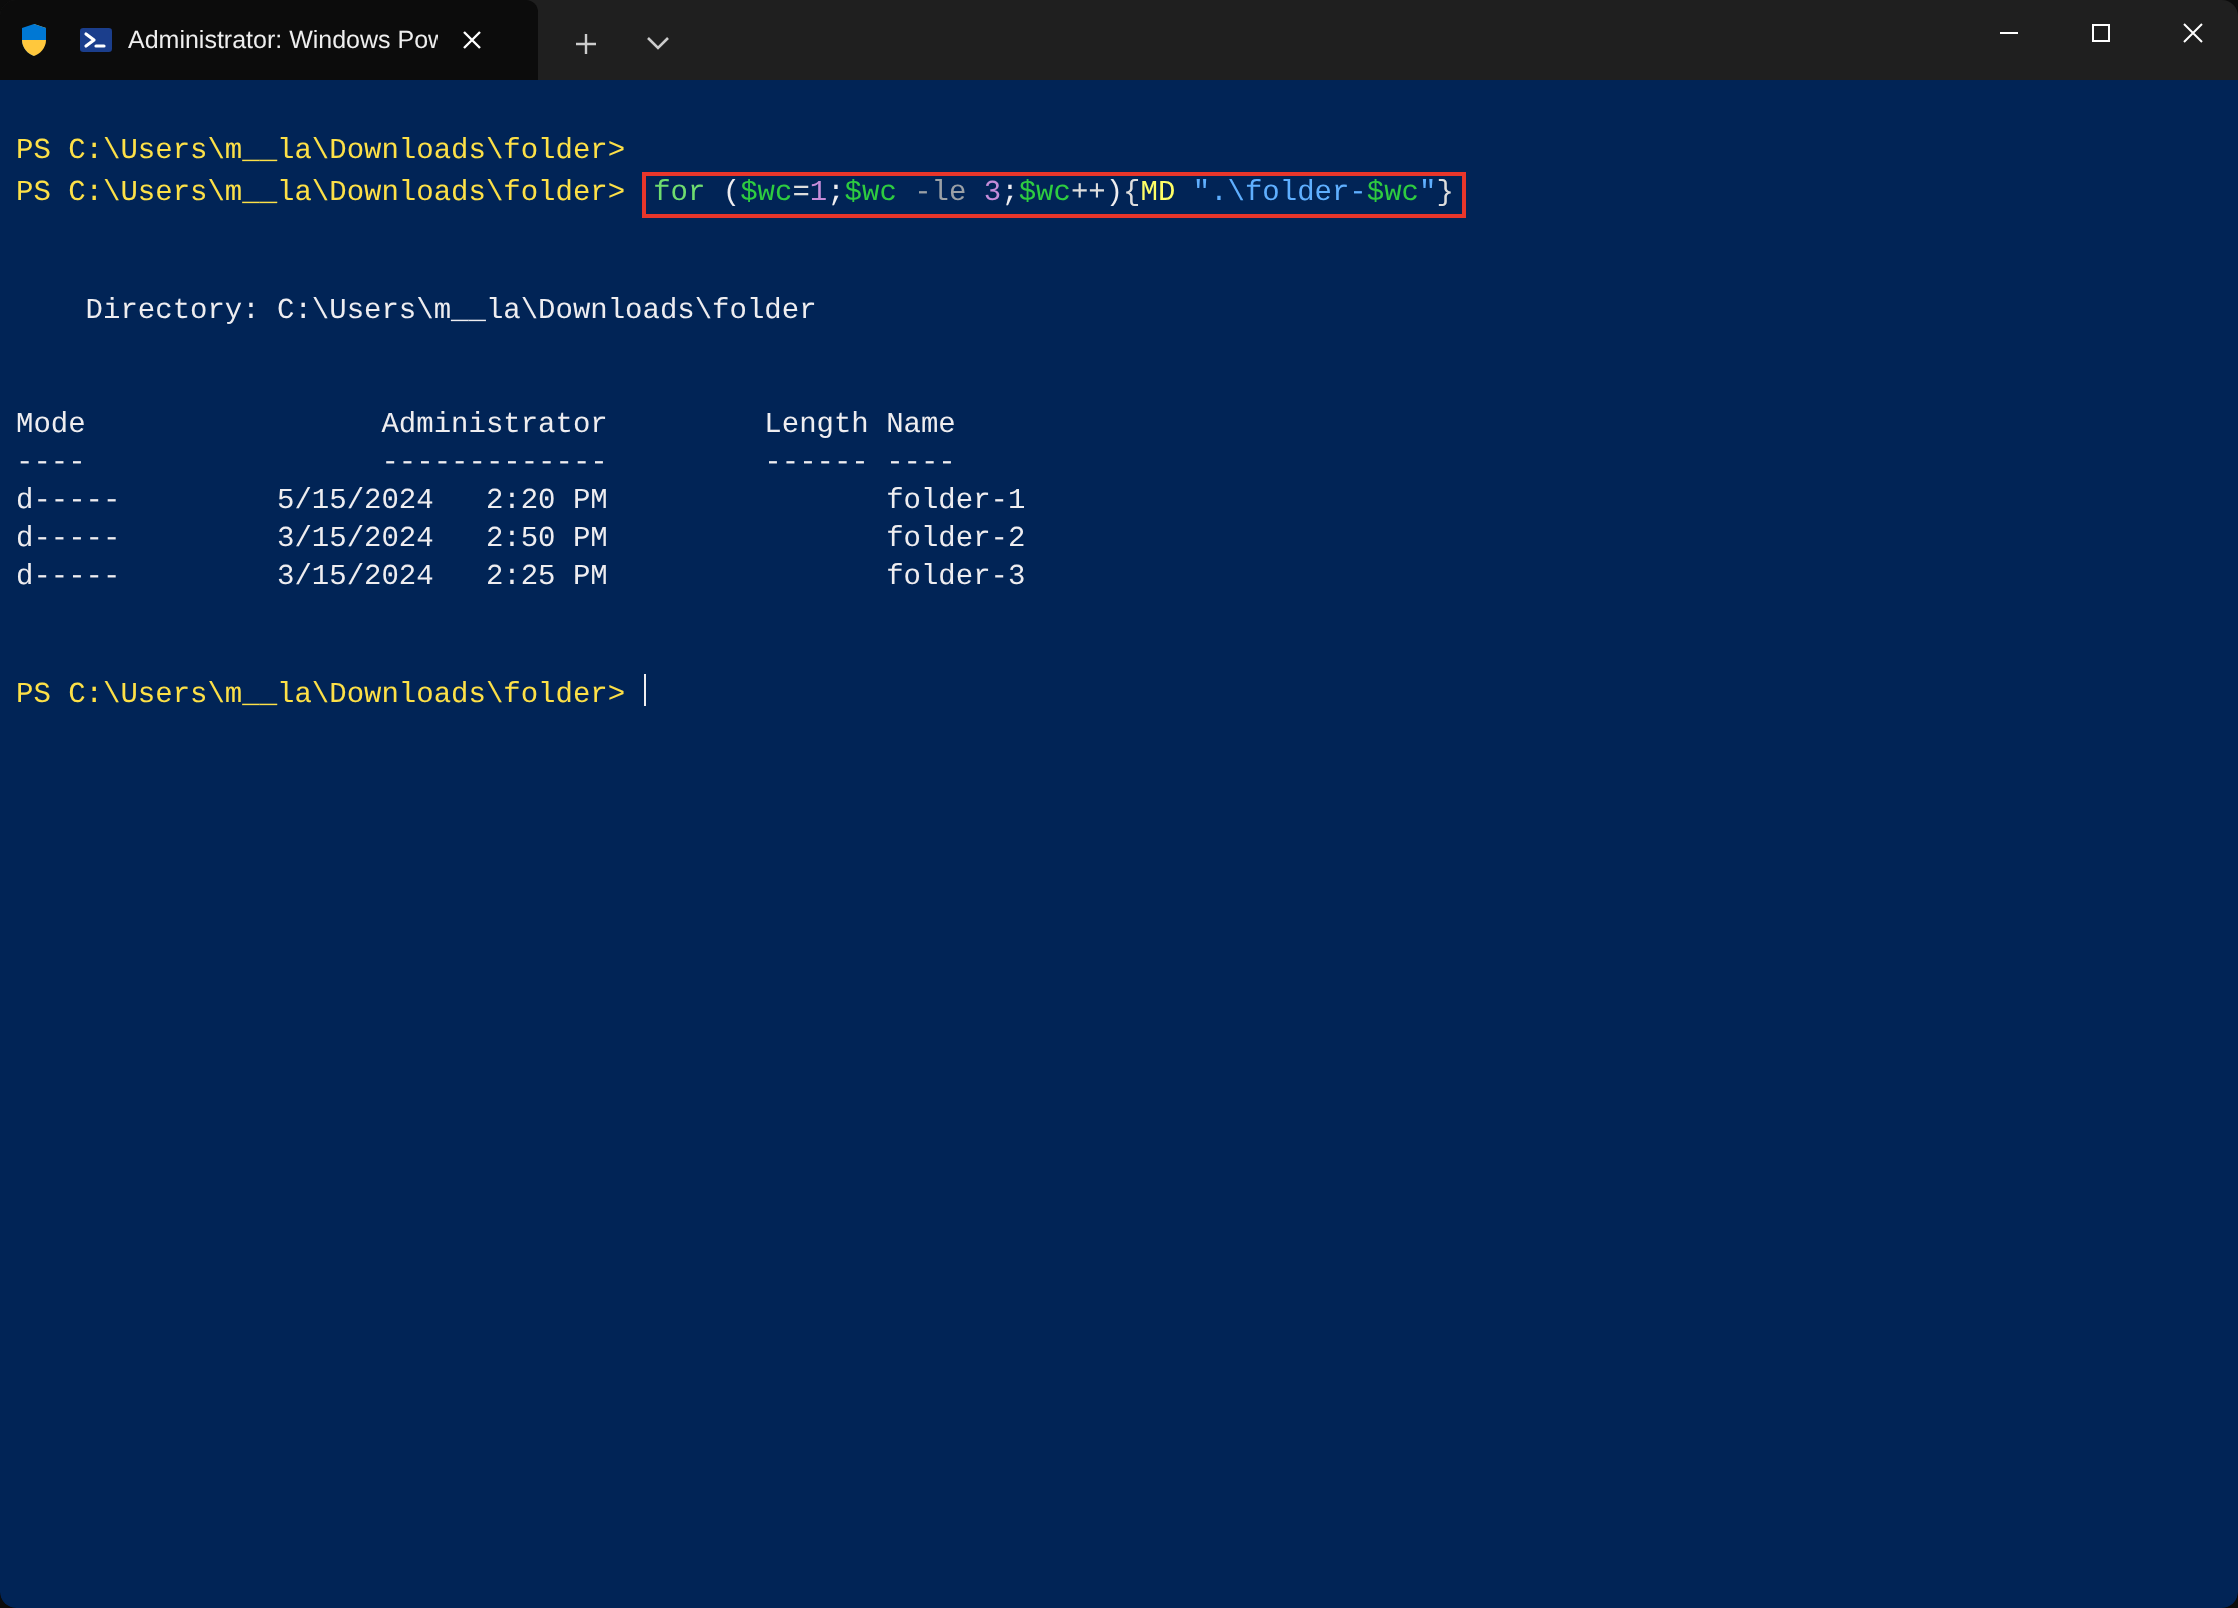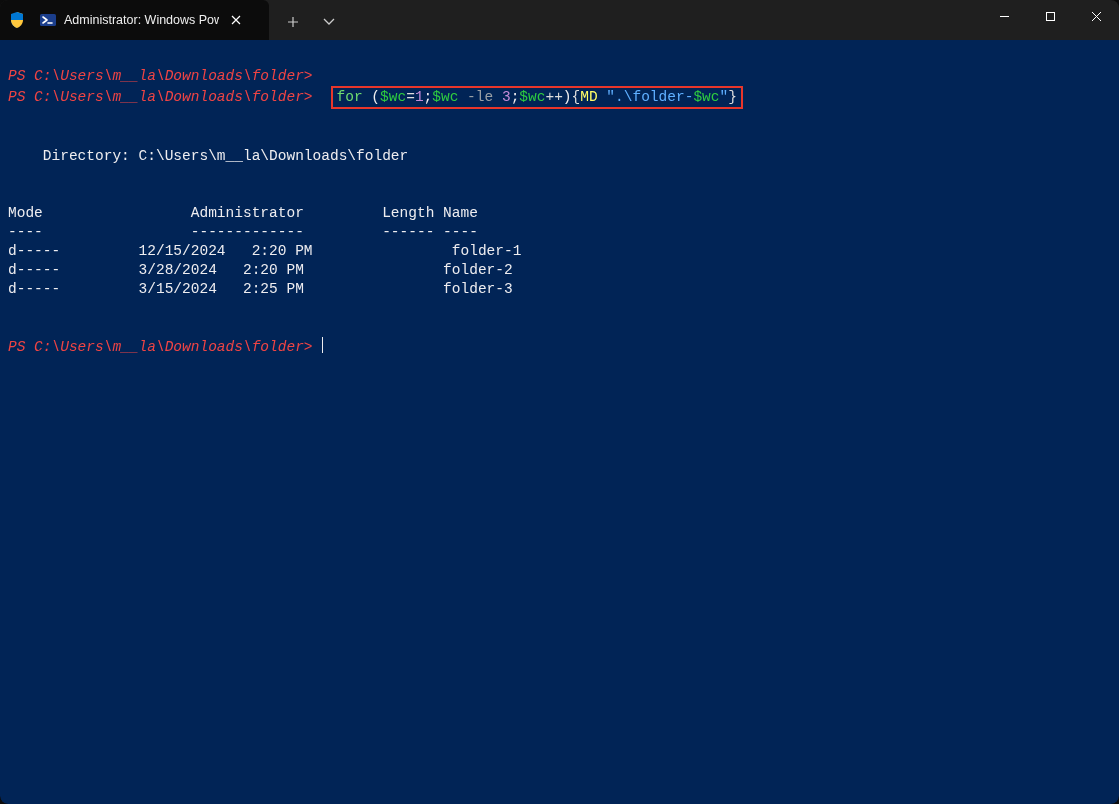--- a/index.html
+++ b/index.html
@@ -84,26 +84,26 @@
     width: 100%;
     height: calc(100% - 40px);
     color: #eeedf0;
     padding: 8px 8px;
     line-height: 19px;
     white-space: pre;
     position: relative;
     border-bottom-left-radius: 8px;
     border-bottom-right-radius: 8px;
   }
-  .prompt { color: #ef4444; font-style: italic; }
+  .prompt { color: #fde047; }
   .hl-box {
     border: 2.5px solid #e8362b;
     display: inline-block;
     padding: 0 4px;
-    margin-left: 18px;
+    margin-left: 8px;
   }
   .kw-for   { color: #6fdc6f; }
   .kw-delim { color: #eeedf0; }
   .kw-var   { color: #2ecc40; }
   .kw-op    { color: #dddddd; }
   .kw-num   { color: #c58cd9; }
   .kw-flag  { color: #9aa0a6; }
   .kw-brace { color: #dddddd; }
   .kw-cmd   { color: #ffff66; }
   .kw-str   { color: #5fafff; }
@@ -179,19 +179,19 @@
 <div class="terminal">
 <span class="prompt">PS C:\Users\m__la\Downloads\folder&gt;</span>
 <span class="prompt">PS C:\Users\m__la\Downloads\folder&gt;</span><span class="hl-box"><span class="kw-for">for</span><span class="kw-delim"> (</span><span class="kw-var">$wc</span><span class="kw-op">=</span><span class="kw-num">1</span><span class="kw-delim">;</span><span class="kw-var">$wc</span><span class="kw-flag"> -le </span><span class="kw-num">3</span><span class="kw-delim">;</span><span class="kw-var">$wc</span><span class="kw-op">++</span><span class="kw-delim">)</span><span class="kw-brace">{</span><span class="kw-cmd">MD</span><span> </span><span class="kw-str">"</span><span class="kw-str">.\folder-</span><span class="kw-var">$wc</span><span class="kw-str">"</span><span class="kw-brace">}</span></span>
 
 
 <span class="dir-hdr">    Directory: C:\Users\m__la\Downloads\folder</span>
 
 
 <span>Mode                 Administrator         Length Name</span>
 <span>----                 -------------         ------ ----</span>
-<span>d-----         12/15/2024   2:20 PM                folder-1</span>
-<span>d-----         3/28/2024   2:20 PM                folder-2</span>
+<span>d-----         5/15/2024   2:20 PM                folder-1</span>
+<span>d-----         3/15/2024   2:50 PM                folder-2</span>
 <span>d-----         3/15/2024   2:25 PM                folder-3</span>
 
 
 <span class="prompt">PS C:\Users\m__la\Downloads\folder&gt;</span> <span class="cursor"></span>
 </div>
 
 </body></html>

